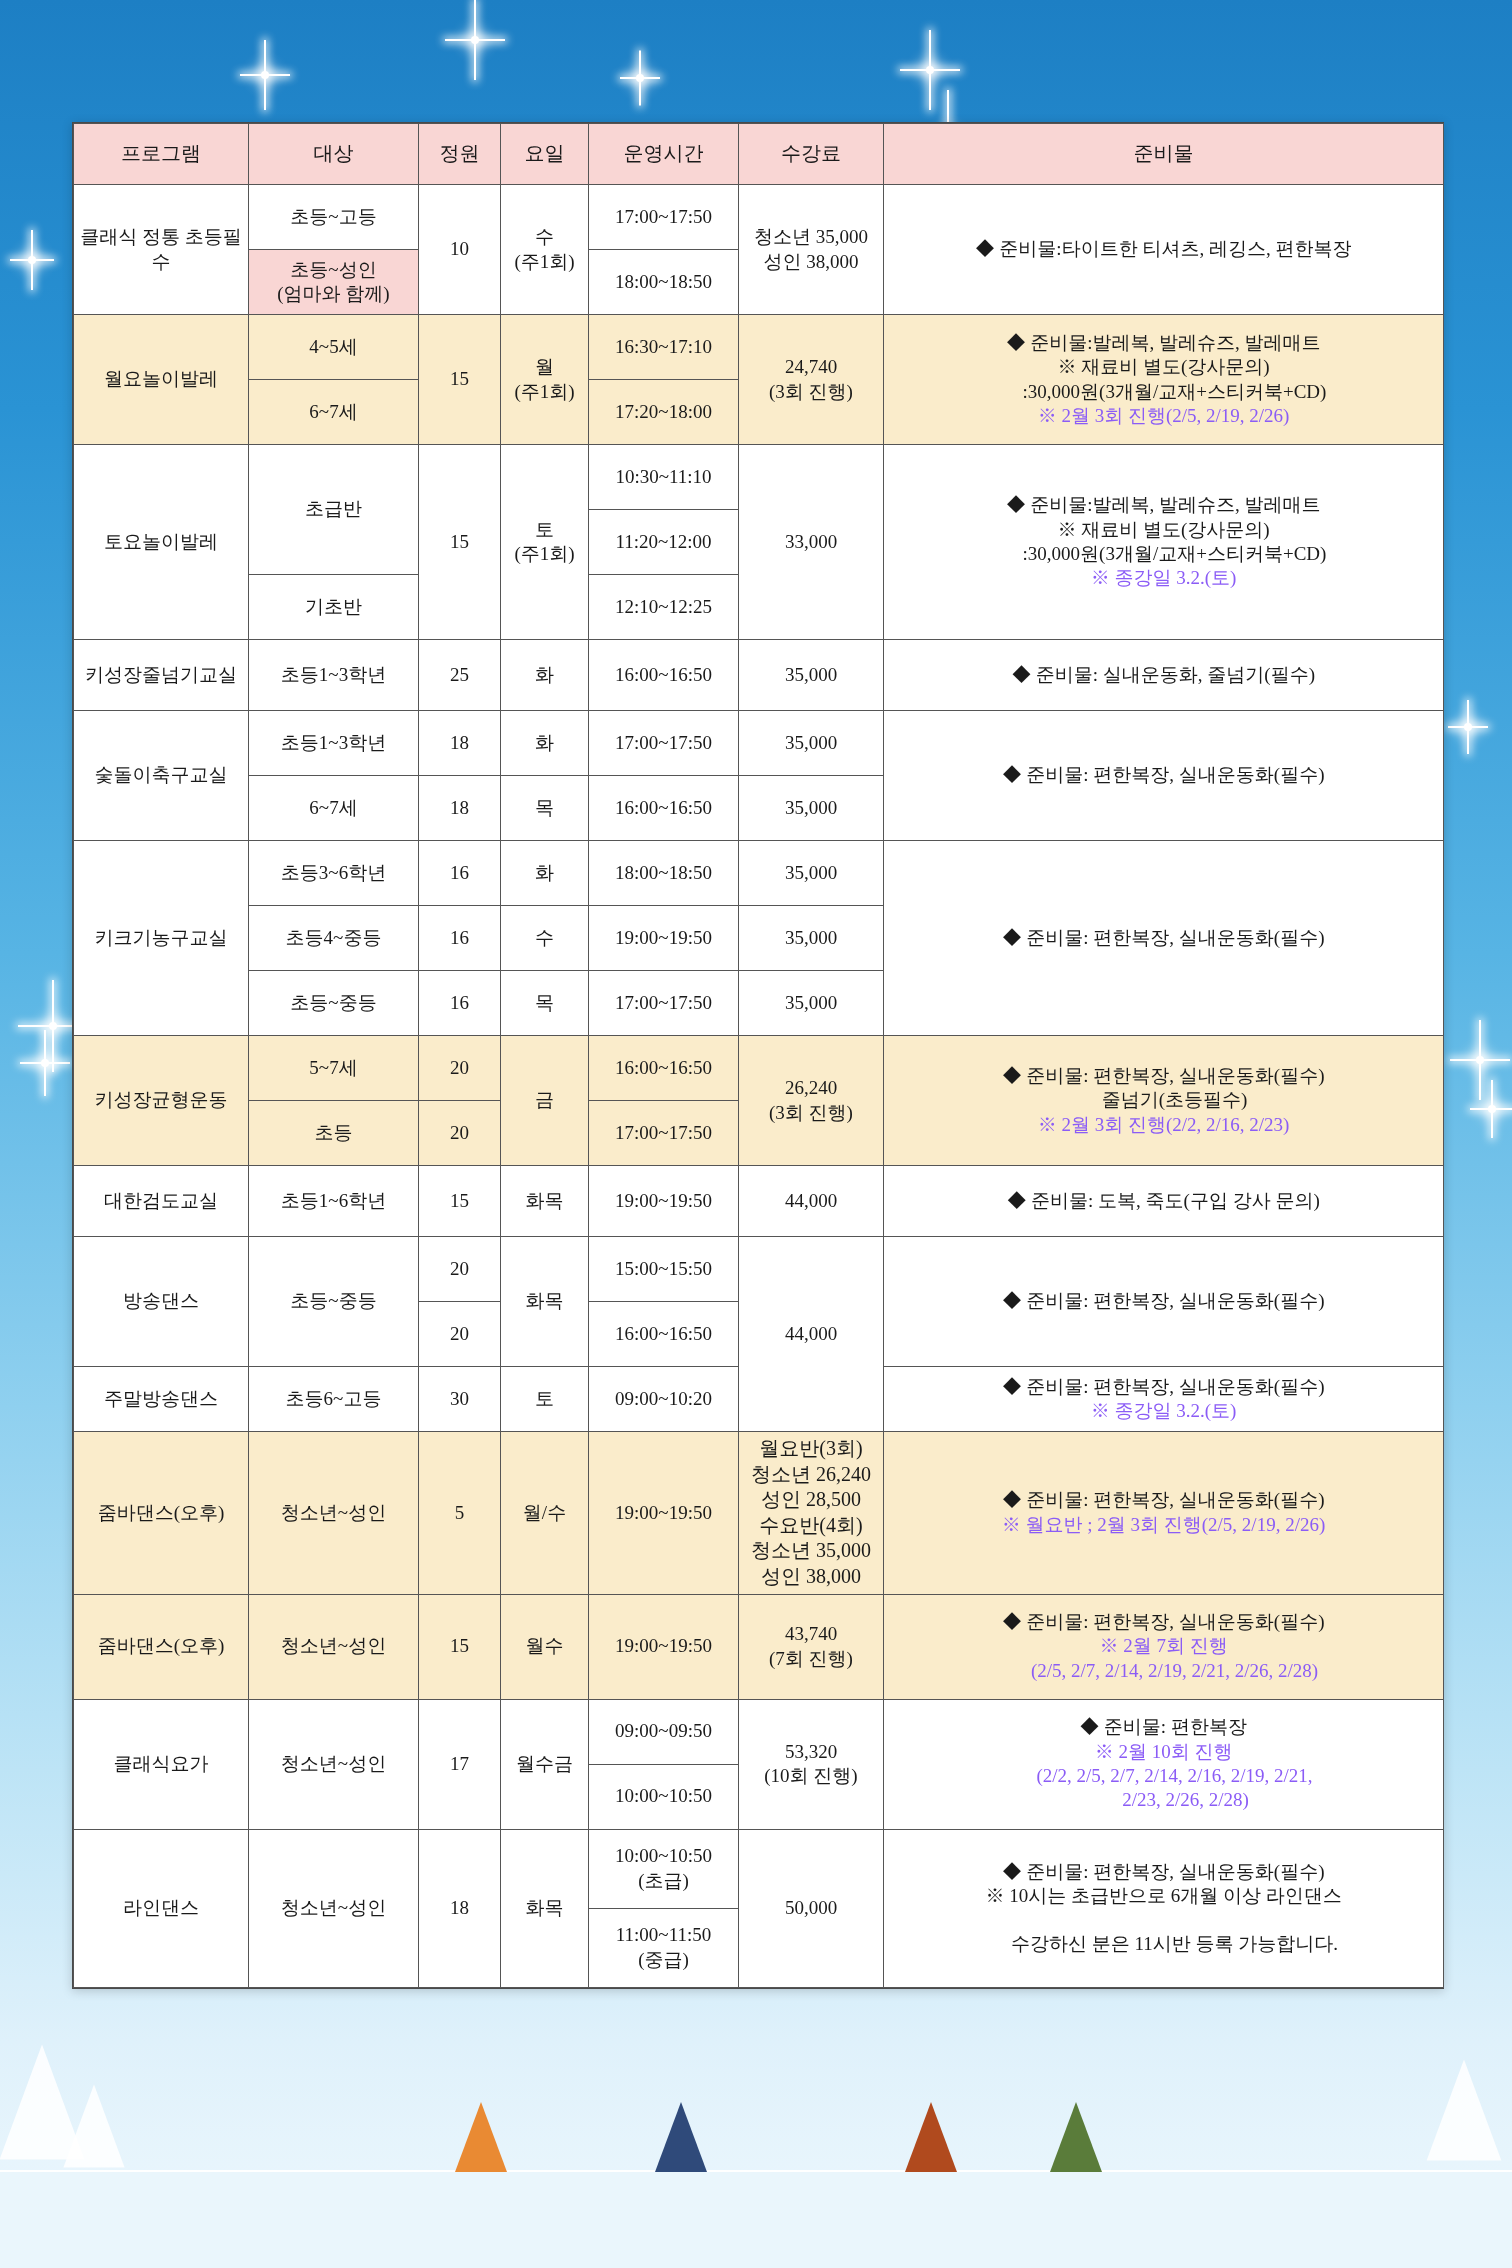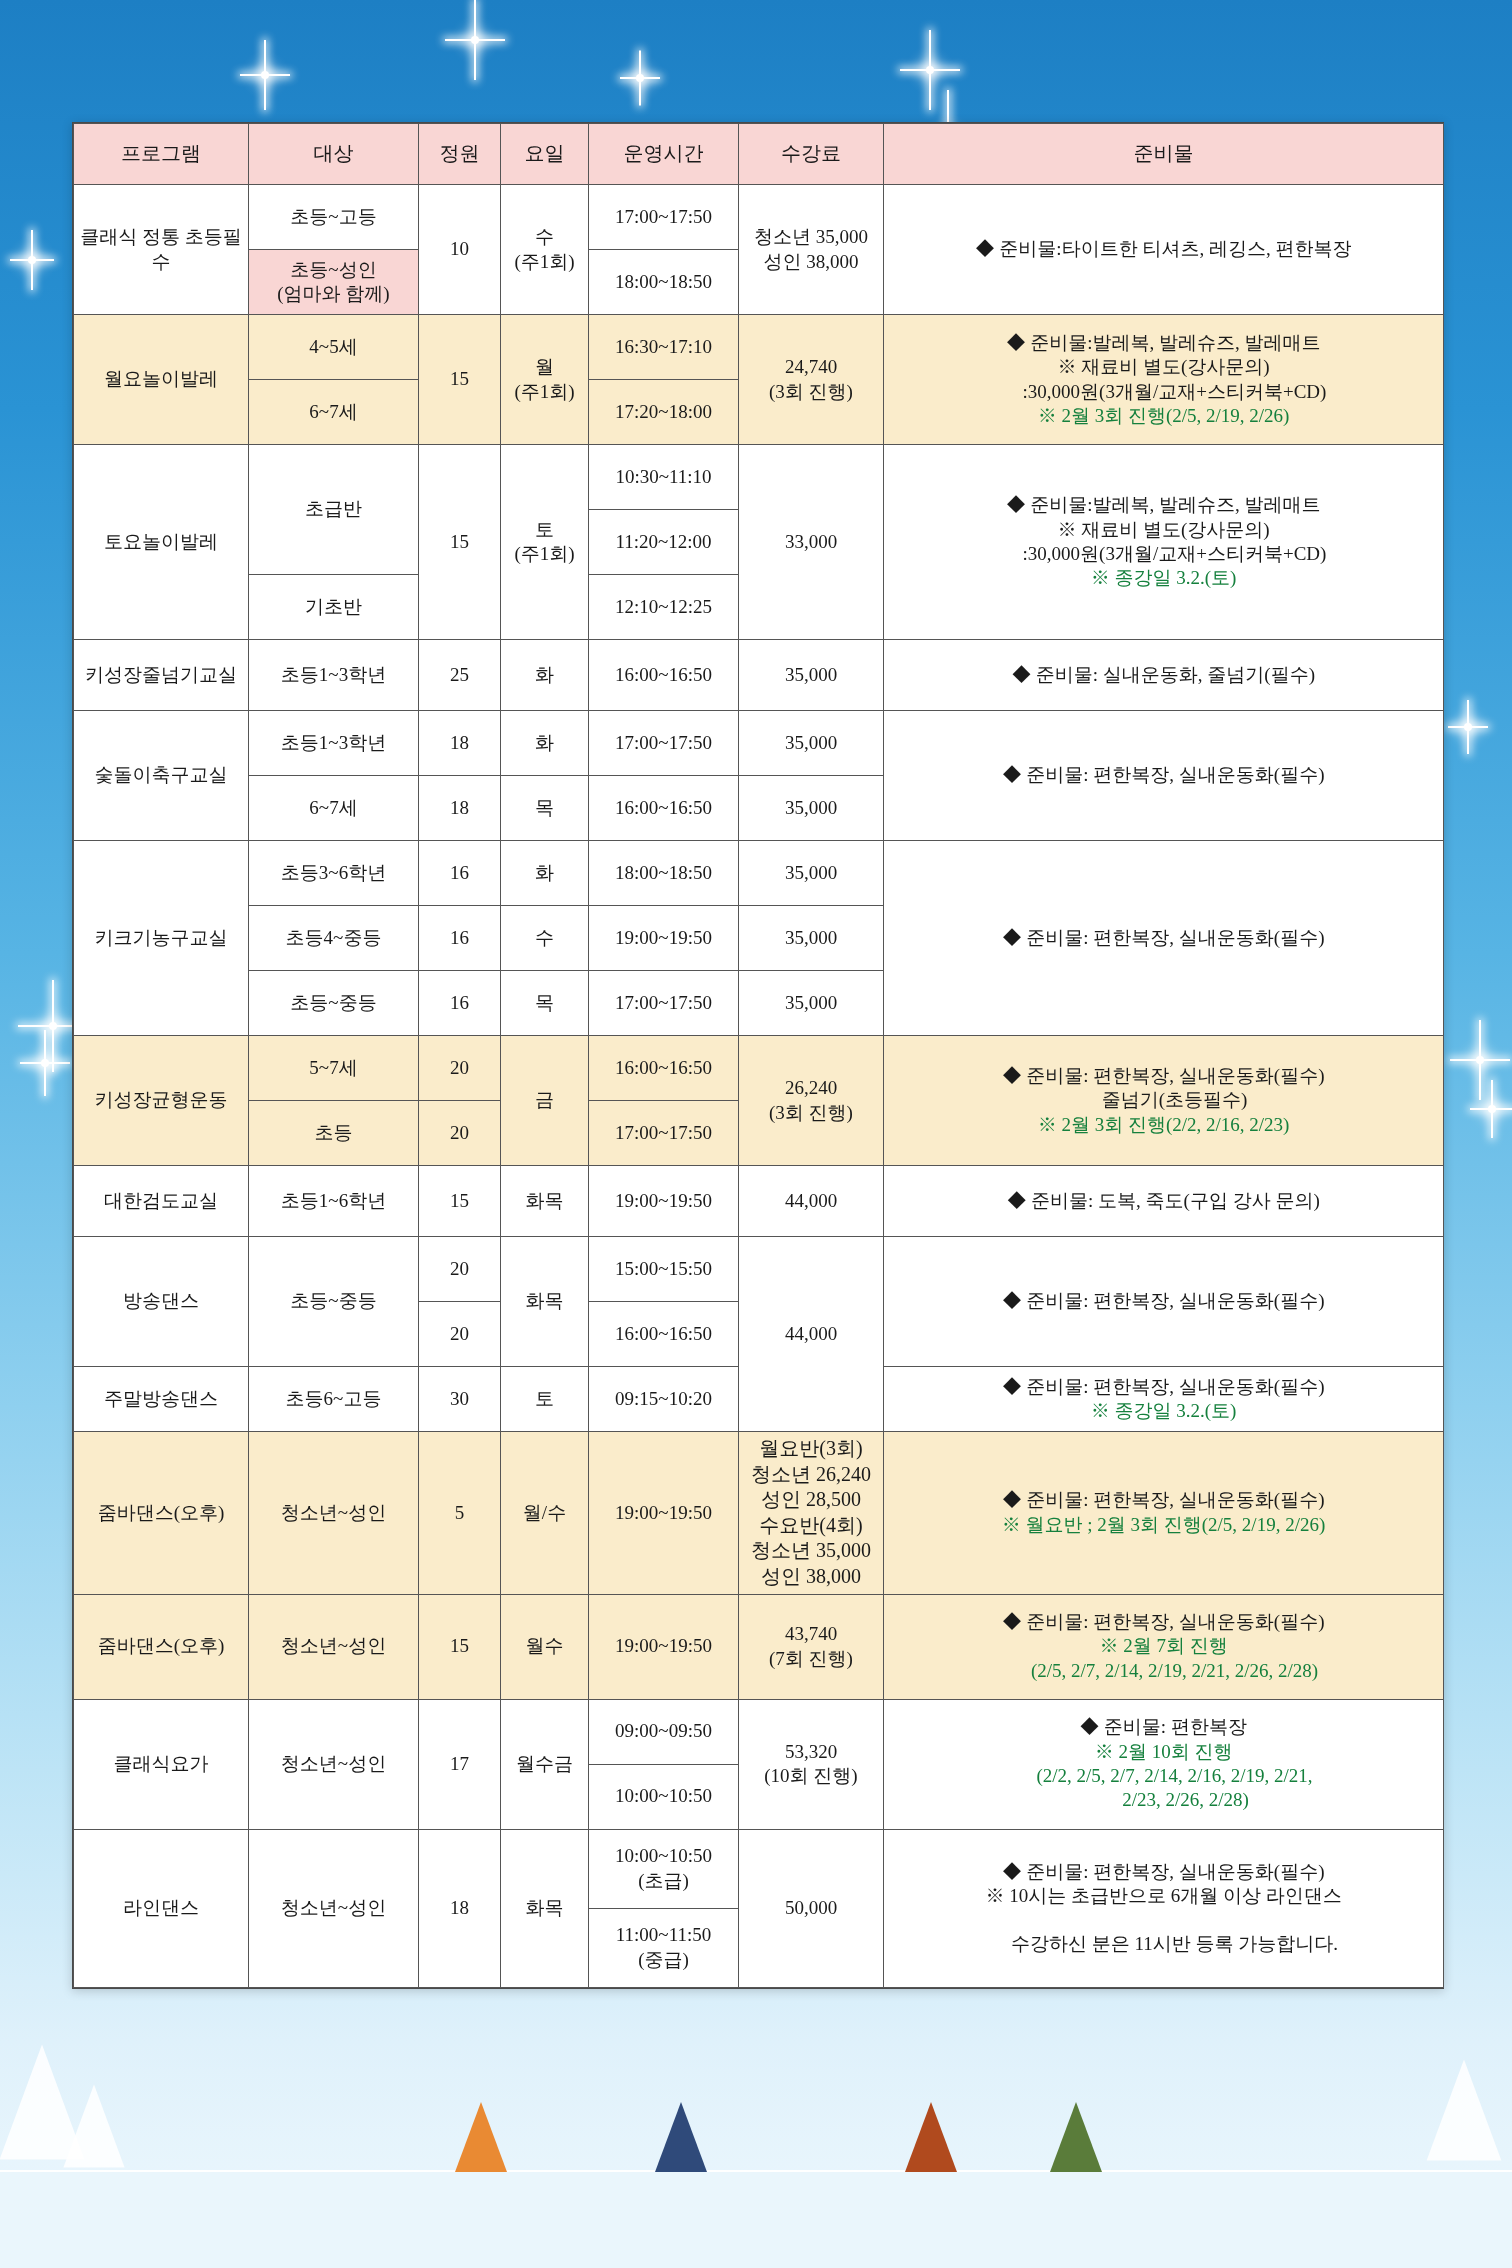--- a/index.html
+++ b/index.html
@@ -99,21 +99,21 @@
   .c-fee   { width: 145px; }
   .c-prep  { width: 560px; }
 
   td.prep {
     text-align: left;
     padding-left: 14px;
     font-size: 19px;
   }
   .beige { background: #faeccb; }
   .pinkcell { background: #f9d6d4; }
-  .red { color: #15803d; }
+  .red { color: #8b5cf6; }
   .small { font-size: 20px; }
   .rowtall { height: 56px; }
 </style>
 </head>
 <body>
 
 <div class="bg-layer">
   <div class="snowhill"></div>
   <div class="snowband"></div>
   <div class="tree t1"></div>
@@ -364,21 +364,21 @@
     <tr>
       <td class="rowtall">20</td>
       <td class="rowtall">16:00~16:50</td>
     </tr>
 
     <tr>
       <td class="rowtall">주말방송댄스</td>
       <td>초등6~고등</td>
       <td>30</td>
       <td>토</td>
-      <td>09:15~10:20</td>
+      <td>09:00~10:20</td>
       <td class="prep">
             <div class="" style="">◆ 준비물: 편한복장, 실내운동화(필수)</div>
             <div class="red" style="">※ 종강일 3.2.(토)</div>
           </td>
     </tr>
 
     <tr>
       <td class="beige" style="height:150px;">줌바댄스(오후)</td>
       <td class="beige">청소년~성인</td>
       <td class="beige">5</td>

